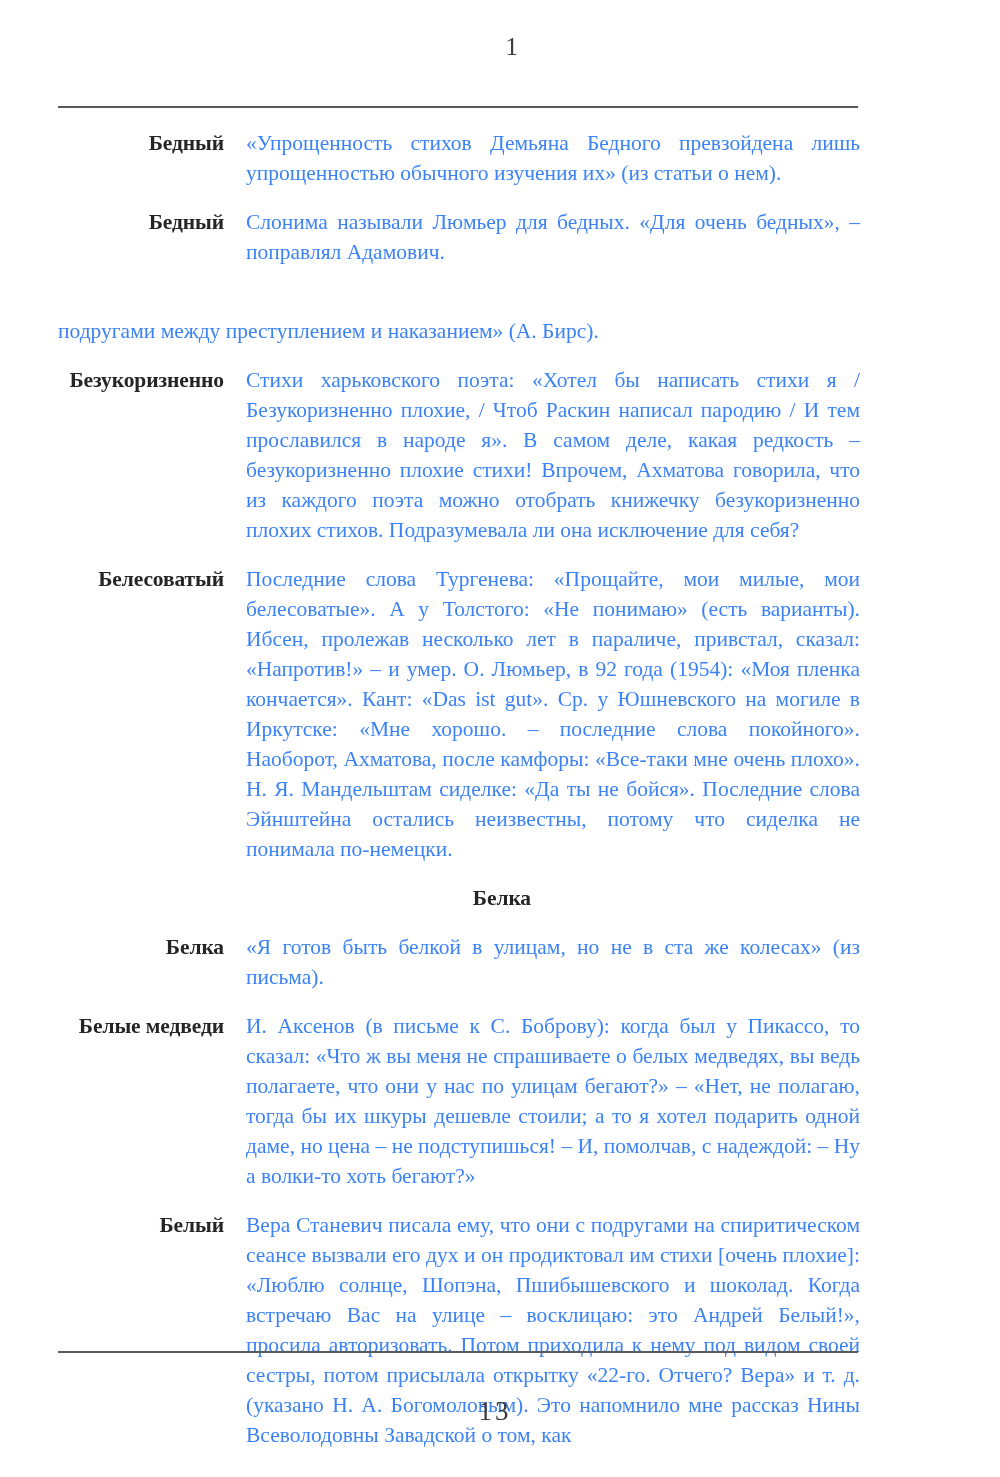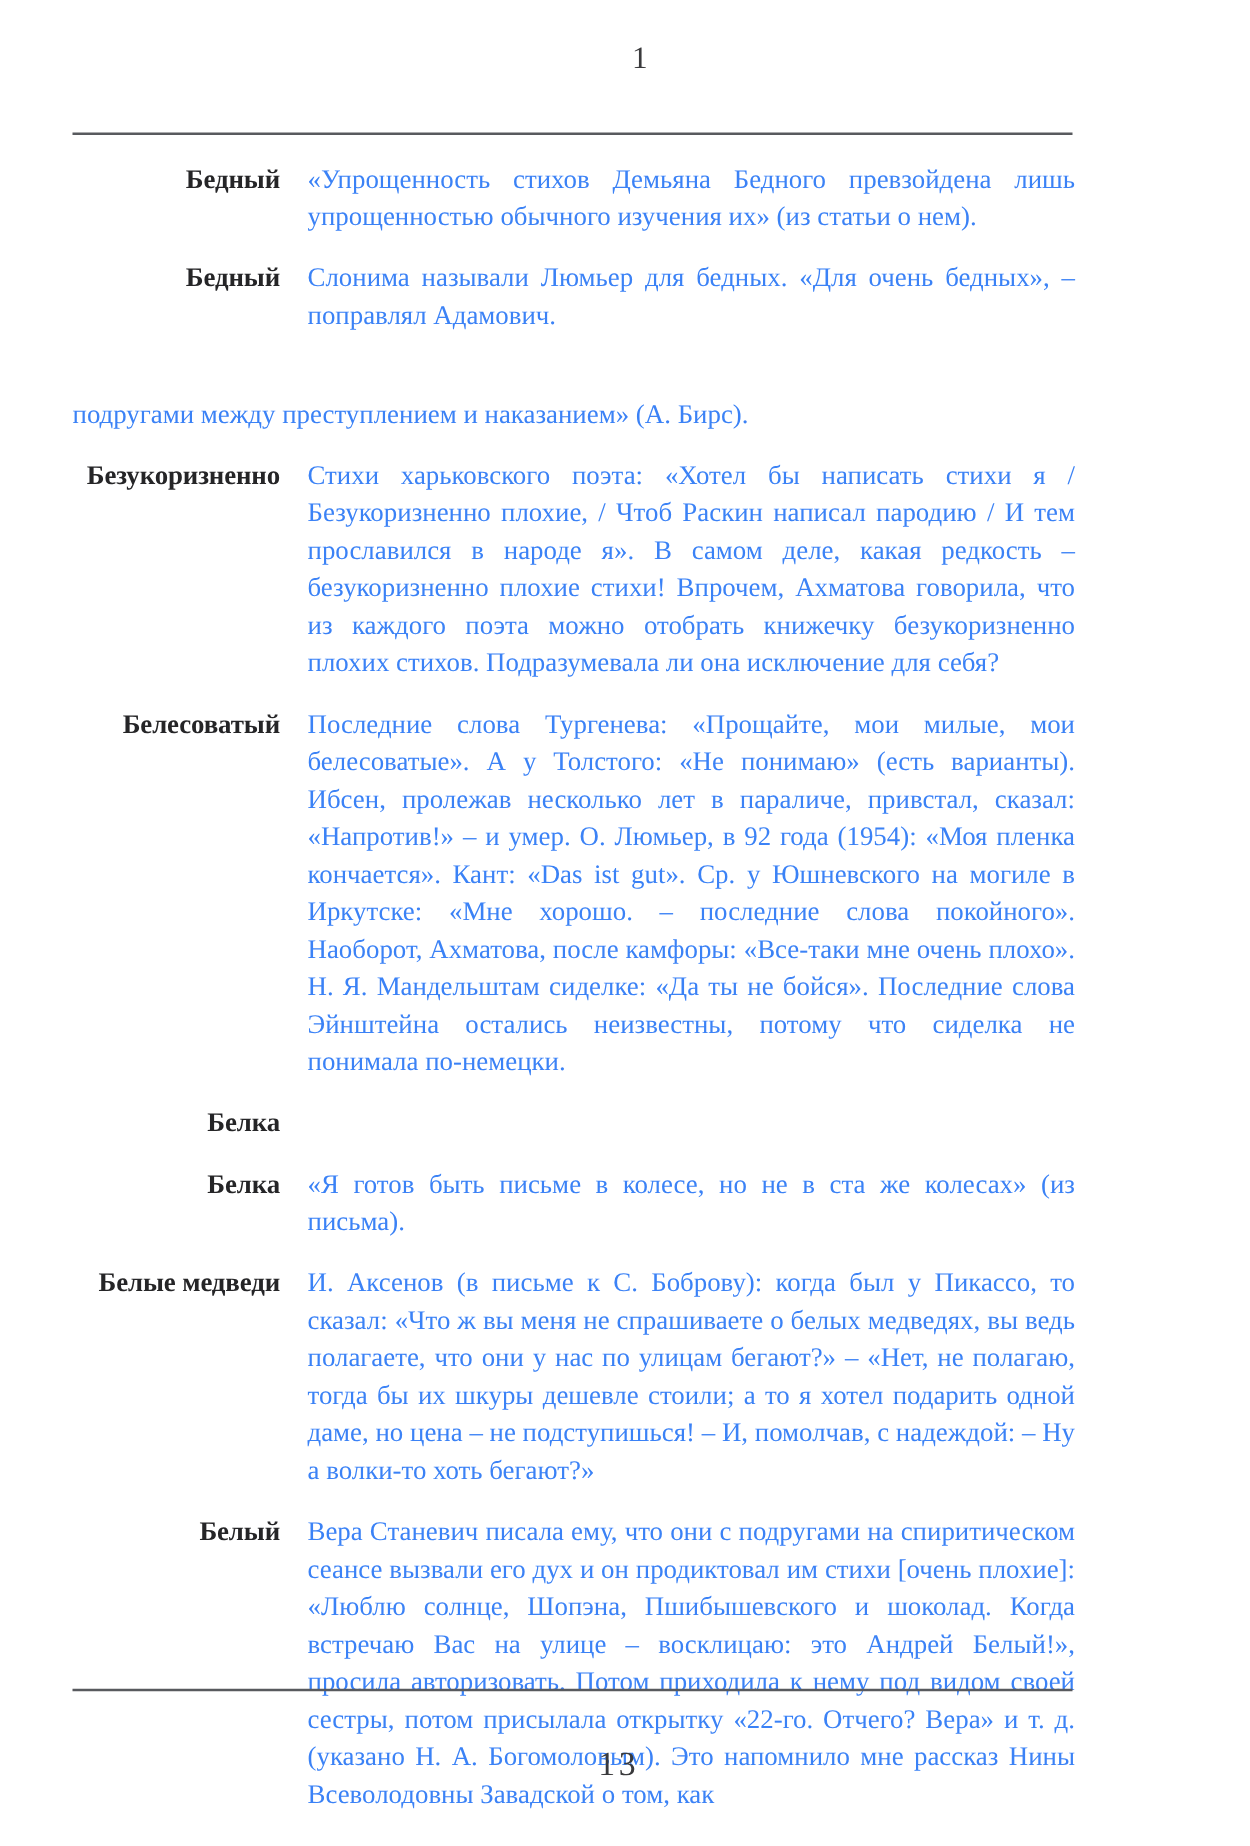--- a/index.html
+++ b/index.html
@@ -52,20 +52,21 @@
     position: absolute;
     top: 128px;
     left: 58px;
     width: 802px;
   }
 
   .entry {
     display: flex;
     align-items: flex-start;
     margin-bottom: 19px;
+    justify-content: center;
   }
 
   .term-col {
     width: 188px;
     flex: 0 0 188px;
     text-align: right;
     padding-right: 22px;
     box-sizing: border-box;
     font-weight: bold;
     font-size: 21.5px;
@@ -168,21 +169,21 @@
       <div class="term-col">
         <span class="term-line">Белка</span>
       </div>
     </div>
 
     <div class="entry">
       <div class="term-col">
         <span class="term-line">Белка</span>
       </div>
       <div class="text-col">
-        <p>«Я готов быть письме в колесе, но не в ста же колесах» (из письма).</p>
+        <p>«Я готов быть белкой в улицам, но не в ста же колесах» (из письма).</p>
       </div>
     </div>
 
     <div class="entry">
       <div class="term-col">
         <span class="term-line">Белые медведи</span>
       </div>
       <div class="text-col">
         <p>И. Аксенов (в письме к С. Боброву): когда был у Пикассо, то сказал: «Что ж вы меня не спрашиваете о белых медведях, вы ведь полагаете, что они у нас по улицам бегают?» – «Нет, не полагаю, тогда бы их шкуры дешевле стоили; а то я хотел подарить одной даме, но цена – не подступишься! – И, помолчав, с надеждой: – Ну а волки-то хоть бегают?»</p>
       </div>

